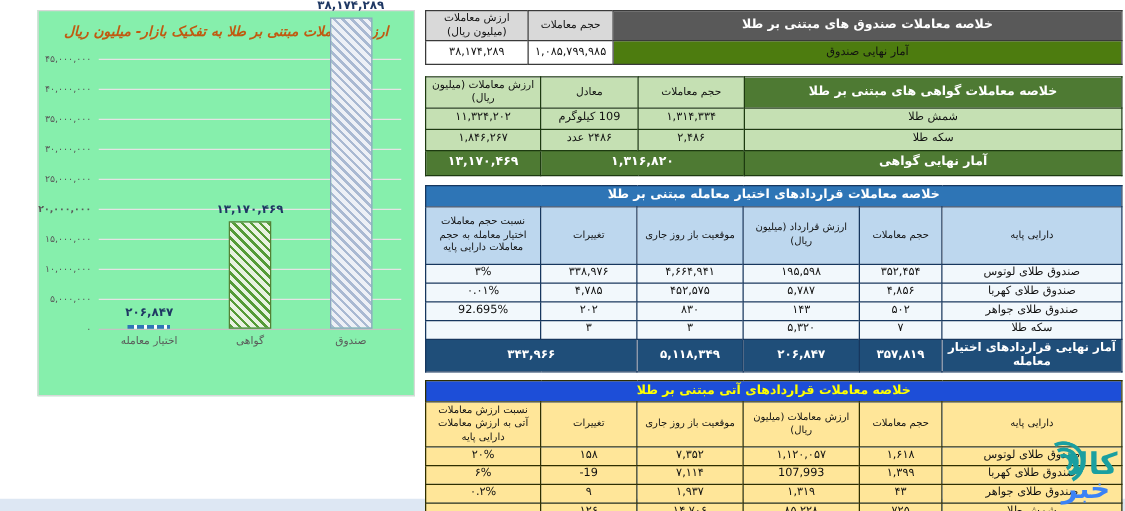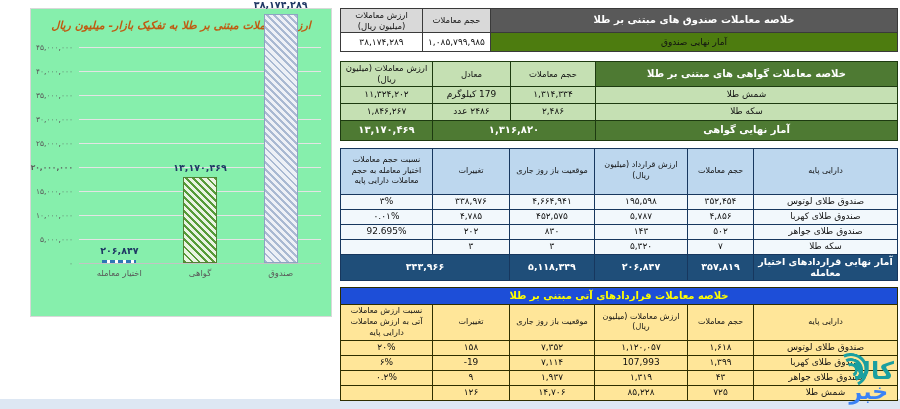--- a/index.html
+++ b/index.html
@@ -157,21 +157,21 @@
       <tbody>
           <tr>
         <td class="title">خلاصه معاملات گواهی های مبتنی بر طلا</td>
         <td class="hdr">حجم معاملات</td>
         <td class="hdr">معادل</td>
         <td class="hdr">ارزش معاملات (میلیون ریال)</td>
       </tr>
       <tr>
         <td>شمش طلا</td>
         <td class="num">۱,۳۱۴,۳۳۴</td>
-        <td>179 کیلوگرم</td>
+        <td>109 کیلوگرم</td>
         <td class="num">۱۱,۳۲۴,۲۰۲</td>
       </tr>
       <tr>
         <td>سکه طلا</td>
         <td class="num">۲,۴۸۶</td>
         <td>۲۴۸۶ عدد</td>
         <td class="num">۱,۸۴۶,۲۶۷</td>
       </tr>
       <tr>
         <td class="foot">آمار نهایی گواهی</td>
@@ -184,20 +184,23 @@
     <table class="t-opt">
       <colgroup>
           <col style="width:144px">
           <col style="width:66px">
           <col style="width:93px">
           <col style="width:85px">
           <col style="width:77px">
           <col style="width:92px">
         </colgroup>
       <tbody>
+          <tr>
+        <td class="title" colspan="6">خلاصه معاملات قراردادهای اختیار معامله مبتنی بر طلا</td>
+      </tr>
       <tr>
         <td class="hdr">دارایی پایه</td>
         <td class="hdr">حجم معاملات</td>
         <td class="hdr">ارزش قرارداد (میلیون ریال)</td>
         <td class="hdr">موقعیت باز روز جاری</td>
         <td class="hdr">تغییرات</td>
         <td class="hdr">نسبت حجم معاملات اختیار معامله به حجم معاملات دارایی پایه</td>
       </tr>
       <tr>
         <td>صندوق طلای لوتوس</td>

